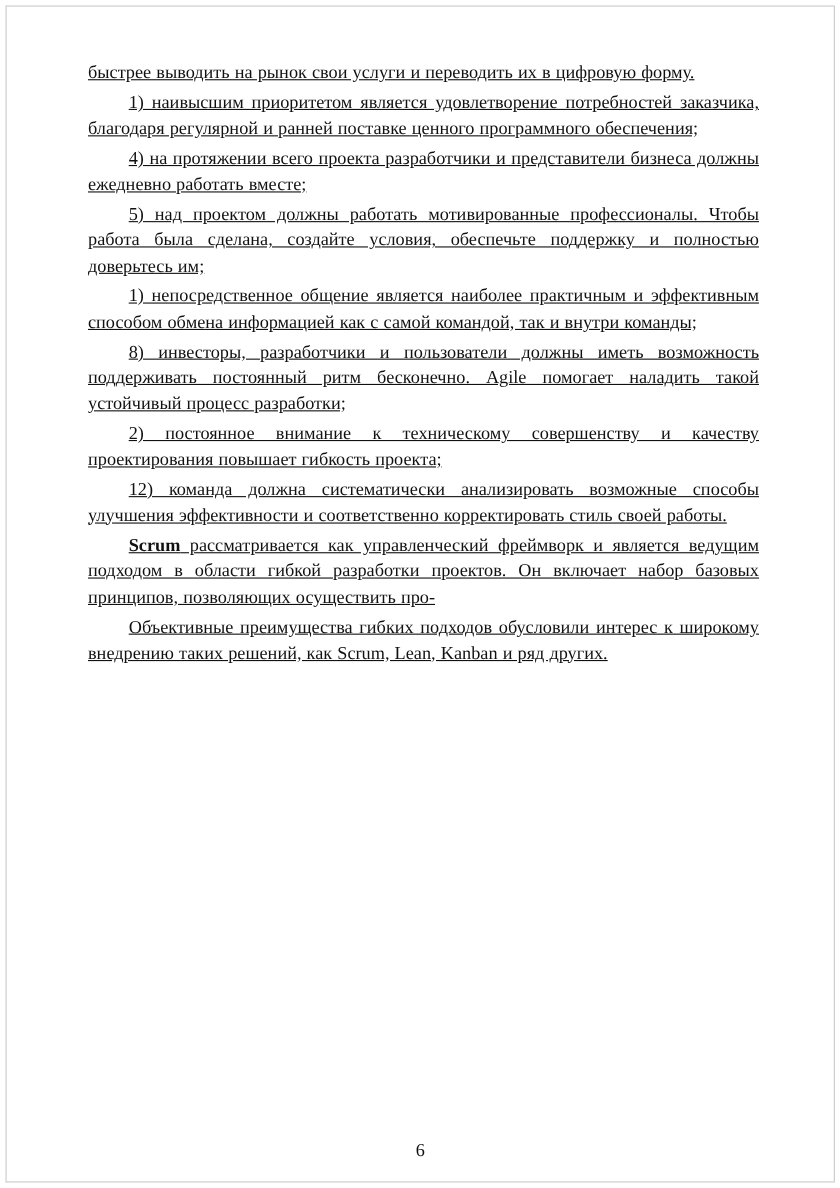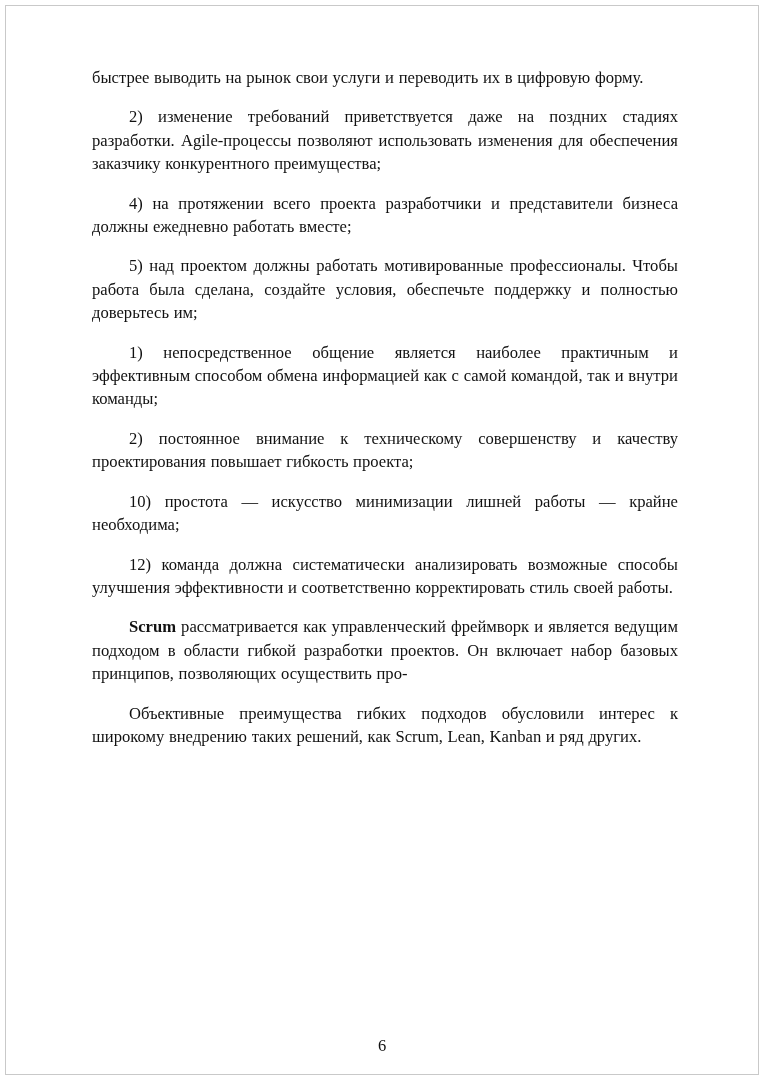--- a/index.html
+++ b/index.html
@@ -29,22 +29,23 @@
     height: 970px;
     overflow: hidden;
     font-size: 16.6px;
     line-height: 23.4px;
     text-align: justify;
     hyphens: auto;
     -webkit-hyphens: auto;
     word-spacing: 0.5px;
   }
   .page-text p.para {
-    margin: 16px;
+    margin: 4px;
     text-indent: 37px;
+    text-decoration: underline;
   }
   .page-text p.para.no-indent {
     text-indent: 0;
   }
   .page-text b {
     font-weight: bold;
   }
   .page-number {
     position: absolute;
     left: 0;
@@ -55,24 +56,24 @@
     color: #111111;
   }
 </style>
 </head>
 <body>
 
 <div class="scan-frame"></div>
 
 <div class="page-text">
     <p class="para no-indent">быстрее выводить на рынок свои услуги и переводить их в цифровую форму.</p>
-    <p class="para">2) изменение требований приветствуется даже на поздних стадиях разработки. Agile-процессы позволяют использовать изменения для обеспечения заказчику конкурентного преимущества;</p>
+    <p class="para">1) наивысшим приоритетом является удовлетворение потребностей заказчика, благодаря регулярной и ранней поставке ценного программного обеспечения;</p>
     <p class="para">4) на протяжении всего проекта разработчики и представители бизнеса должны ежедневно работать вместе;</p>
     <p class="para">5) над проектом должны работать мотивированные профессионалы. Чтобы работа была сделана, создайте условия, обеспечьте поддержку и полностью доверьтесь им;</p>
     <p class="para">1) непосредственное общение является наиболее практичным и эффективным способом обмена информацией как с самой командой, так и внутри команды;</p>
+    <p class="para">8) инвесторы, разработчики и пользователи должны иметь возможность поддерживать постоянный ритм бесконечно. Agile помогает наладить такой устойчивый процесс разработки;</p>
     <p class="para">2) постоянное внимание к техническому совершенству и качеству проектирования повышает гибкость проекта;</p>
-    <p class="para">10) простота — искусство минимизации лишней работы — крайне необходима;</p>
     <p class="para">12) команда должна систематически анализировать возможные способы улучшения эффективности и соответственно корректировать стиль своей работы.</p>
     <p class="para"><b>Scrum</b> рассматривается как управленческий фреймворк и является ведущим подходом в области гибкой разработки проектов. Он включает набор базовых принципов, позволяющих осуществить про-</p>
     <p class="para">Объективные преимущества гибких подходов обусловили интерес к широкому внедрению таких решений, как Scrum, Lean, Kanban и ряд других.</p>
   </div>
 
 <div class="page-number">6</div>
 
 </body></html>

